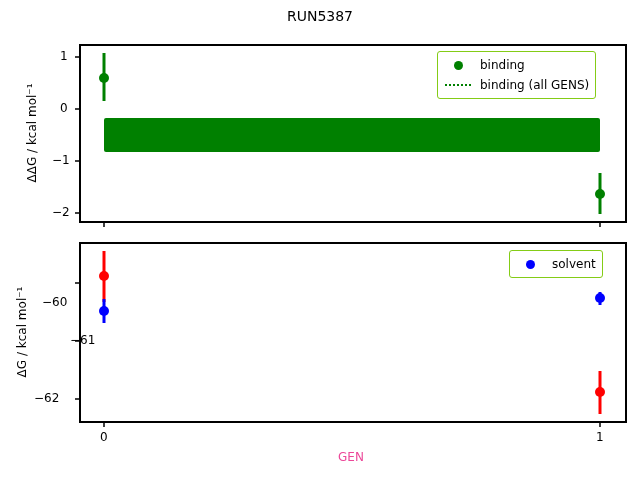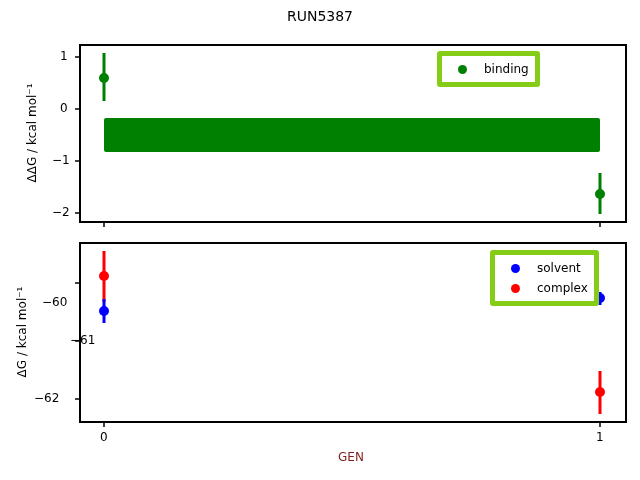--- a/index.html
+++ b/index.html
@@ -1,25 +1,25 @@
 <!DOCTYPE html>
 <html><head>
 <meta charset="utf-8">
 <style>
   html, body { margin:0; padding:0; background:#ffffff; }
   body { width:640px; height:480px; position:relative; overflow:hidden; font-family:"DejaVu Sans", sans-serif; }
   .title { position:absolute; top:8px; left:0; width:640px; text-align:center; font-size:14px; color:#000; }
   svg { position:absolute; left:0; top:0; }
-  .legend { position:absolute; background:rgba(255,255,255,0.85); border:5px solid #84cc16; border-radius:3px; font-size:12px; color:#000; padding:3px 6px 3px 6px; }
+  .legend { position:absolute; background:rgba(255,255,255,0.85); border:1px solid #84cc16; border-radius:3px; font-size:12px; color:#000; padding:3px 6px 3px 6px; }
   .legend-row { display:flex; align-items:center; height:20px; }
   .swatch { width:28px; display:flex; justify-content:center; align-items:center; margin-right:8px; }
   .dot { width:9px; height:9px; border-radius:50%; }
   .dotted { width:26px; border-top:2px dotted #008000; }
   .ylabel { position:absolute; font-size:12px; color:#000; transform:rotate(-90deg); transform-origin:center; white-space:nowrap; }
-  .xlabel { position:absolute; font-size:12px; color:#7f1d1d; }
+  .xlabel { position:absolute; font-size:12px; color:#ec4899; }
   .tick { position:absolute; font-size:12px; color:#000; }
 </style>
 </head>
 <body>
 
 <div class="title">RUN5387</div>
 
 <svg width="640" height="480">
 
   <g>
@@ -74,37 +74,37 @@
 <div class="tick" style="left:52px; top:205px;">−2</div>
 <div class="ylabel" style="left:-30px; top:126px; width:124px; text-align:center;">ΔΔG / kcal mol⁻¹</div>
 
 <div class="legend" style="left:437px; top:51px;">
   <div class="legend-row">
     <span class="swatch">
         <span class="dot" style="background:#008000;"></span>
       </span>
     <span>binding</span>
   </div>
+  <div class="legend-row">
+    <span class="swatch">
+        <span class="dotted"></span>
+      </span>
+    <span>binding (all GENS)</span>
+  </div>
 </div>
 
 <div class="tick" style="left:42px; top:275px;margin-top:20px;">−60</div>
 <div class="tick" style="left:42px; top:333px;margin-left:28px;">−61</div>
 <div class="tick" style="left:34px; top:391px;">−62</div>
 <div class="ylabel" style="left:-40px; top:325px; width:124px; text-align:center;">ΔG / kcal mol⁻¹</div>
 
 <div class="tick" style="left:100px; top:430px;">0</div>
 <div class="tick" style="left:596px; top:430px;">1</div>
 <div class="xlabel" style="left:338px; top:450px;">GEN</div>
 
-<div class="legend" style="left:490px; top:250px;">
+<div class="legend" style="left:509px; top:250px;">
   <div class="legend-row">
     <span class="swatch">
         <span class="dot" style="background:#0000ff;"></span>
       </span>
     <span>solvent</span>
   </div>
-  <div class="legend-row">
-    <span class="swatch">
-        <span class="dot" style="background:#ff0000;"></span>
-      </span>
-    <span>complex</span>
-  </div>
 </div>
 
 </body></html>

